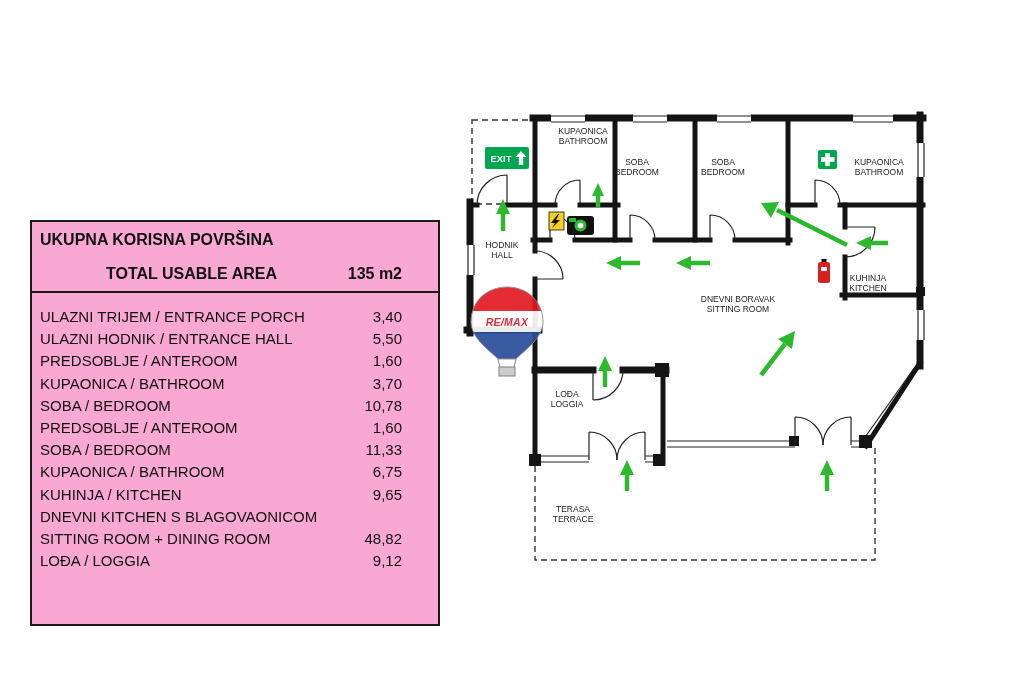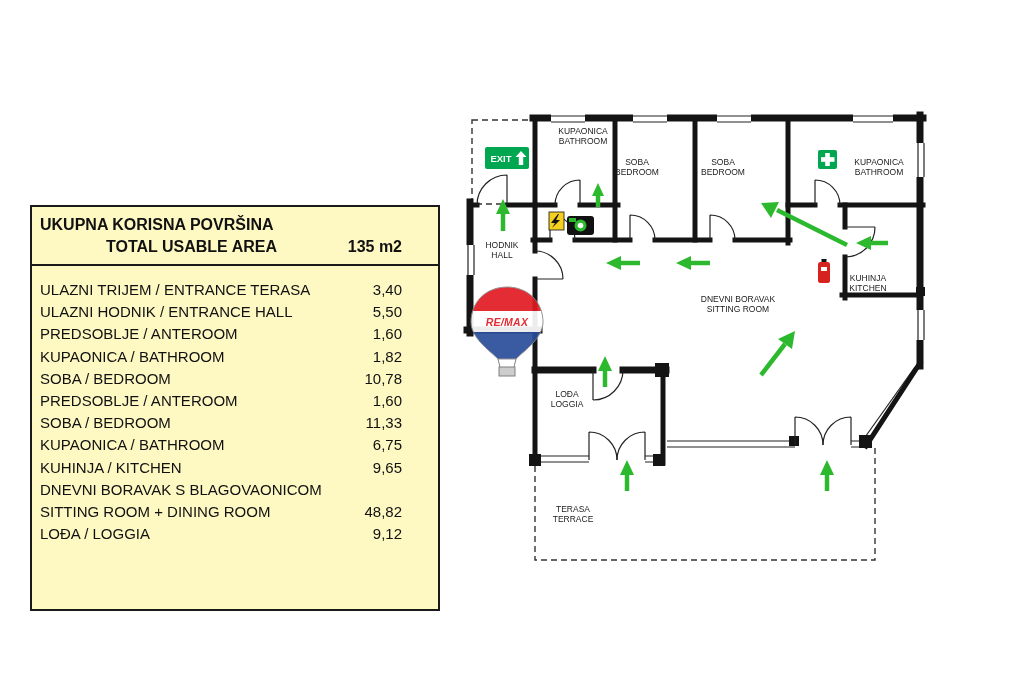--- a/index.html
+++ b/index.html
@@ -3,25 +3,25 @@
 <meta charset="utf-8">
 <style>
   html,body { margin:0; padding:0; }
   body {
     width:1024px; height:681px; background:#ffffff; position:relative;
     overflow:hidden; font-family:"Liberation Sans", sans-serif; color:#111;
   }
 
   
   .area-table {
-    position:absolute; left:30px; top:205px; width:410px; height:406px;
-    border:2px solid #1a1a1a; box-sizing:border-box; background:#fef9c3;
+    position:absolute; left:30px; top:220px; width:410px; height:406px;
+    border:2px solid #1a1a1a; box-sizing:border-box; background:#f9a8d4;
   }
   .thead { padding:9px 18px 8px 8px; border-bottom:2px solid #1a1a1a; font-weight:bold; font-size:16px; }
-  .thead .line2 { display:flex; justify-content:space-between; padding-left:66px; padding-right:18px; margin-top:4px; }
+  .thead .line2 { display:flex; justify-content:space-between; padding-left:66px; padding-right:18px; margin-top:16px; }
   .rows { padding-top:13px; }
   .trow { display:flex; justify-content:space-between; font-size:15px; line-height:22.2px; padding:0 36px 0 8px; }
   .trow.indent { }
   .tlabel { white-space:nowrap; }
   .tvalue { white-space:nowrap; }
 
   
   .plan { position:absolute; left:455px; top:95px; }
   svg text { font-family:"Liberation Sans", sans-serif; font-size:8.5px; fill:#1a1a1a; text-anchor:middle; }
   .wall  { stroke:#141414; stroke-width:7; fill:none; stroke-linecap:square; }
@@ -45,34 +45,34 @@
   <div class="area-table">
     <div class="thead">
       <div>UKUPNA KORISNA POVRŠINA</div>
       <div class="line2">
         <span>TOTAL USABLE AREA</span>
         <span>135 m2</span>
       </div>
     </div>
     <div class="rows">
         <div class="trow">
-          <span class="tlabel">ULAZNI TRIJEM / ENTRANCE TERASA</span>
+          <span class="tlabel">ULAZNI TRIJEM / ENTRANCE PORCH</span>
           <span class="tvalue">3,40</span>
         </div>
         <div class="trow">
           <span class="tlabel">ULAZNI HODNIK / ENTRANCE HALL</span>
           <span class="tvalue">5,50</span>
         </div>
         <div class="trow">
           <span class="tlabel">PREDSOBLJE / ANTEROOM</span>
           <span class="tvalue">1,60</span>
         </div>
         <div class="trow">
           <span class="tlabel">KUPAONICA / BATHROOM</span>
-          <span class="tvalue">1,82</span>
+          <span class="tvalue">3,70</span>
         </div>
         <div class="trow">
           <span class="tlabel">SOBA / BEDROOM</span>
           <span class="tvalue">10,78</span>
         </div>
         <div class="trow">
           <span class="tlabel">PREDSOBLJE / ANTEROOM</span>
           <span class="tvalue">1,60</span>
         </div>
         <div class="trow">
@@ -81,21 +81,21 @@
         </div>
         <div class="trow">
           <span class="tlabel">KUPAONICA / BATHROOM</span>
           <span class="tvalue">6,75</span>
         </div>
         <div class="trow">
           <span class="tlabel">KUHINJA / KITCHEN</span>
           <span class="tvalue">9,65</span>
         </div>
         <div class="trow">
-          <span class="tlabel">DNEVNI BORAVAK S BLAGOVAONICOM</span>
+          <span class="tlabel">DNEVNI KITCHEN S BLAGOVAONICOM</span>
           <span class="tvalue"></span>
         </div>
         <div class="trow indent">
           <span class="tlabel">SITTING ROOM + DINING ROOM</span>
           <span class="tvalue">48,82</span>
         </div>
         <div class="trow">
           <span class="tlabel">LOĐA / LOGGIA</span>
           <span class="tvalue">9,12</span>
         </div>

